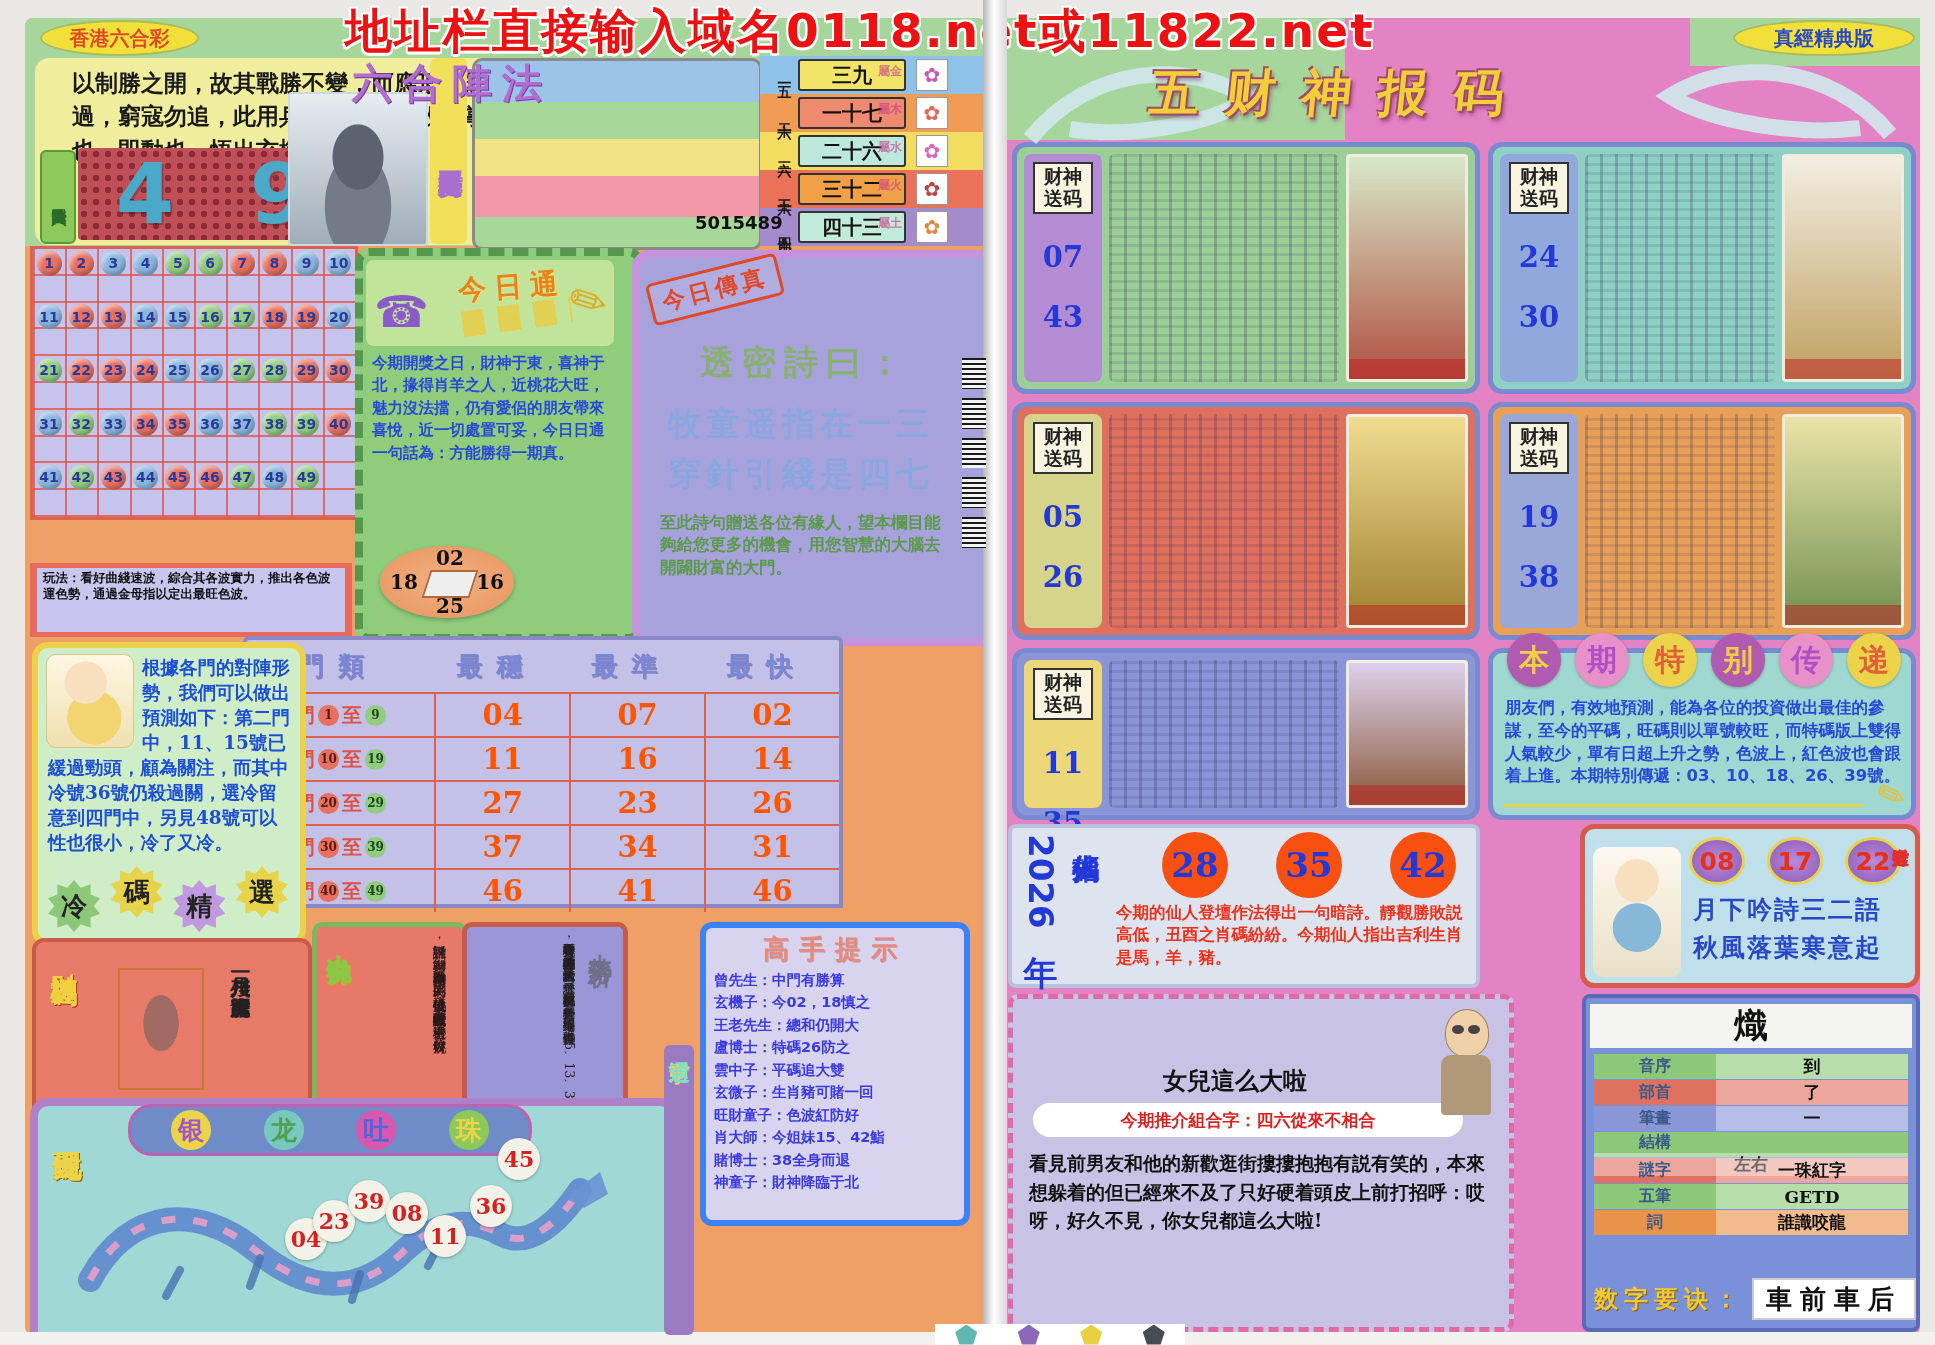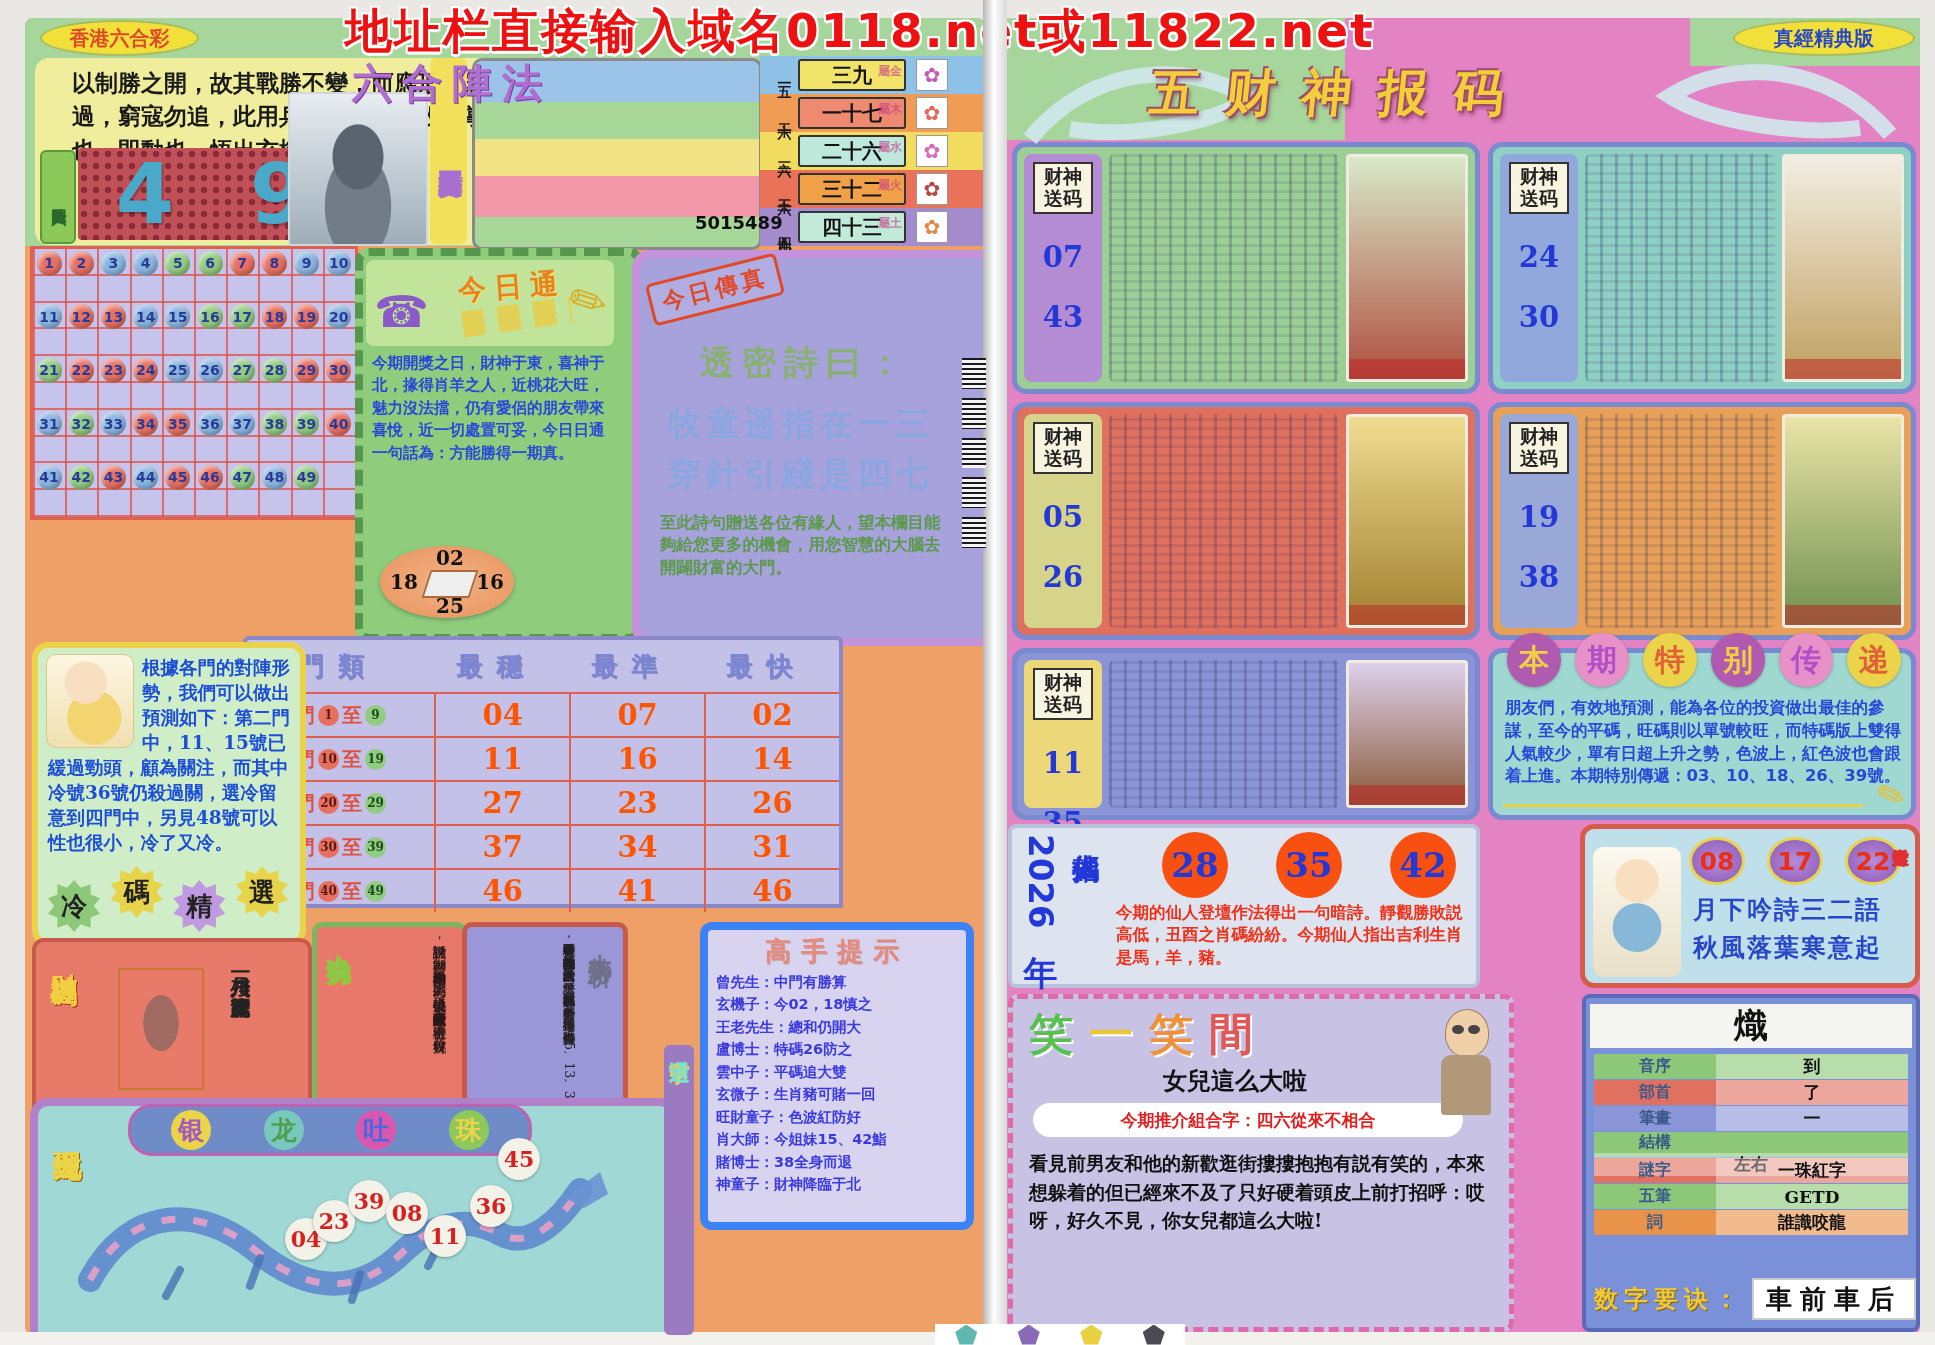--- a/index.html
+++ b/index.html
@@ -113,21 +113,21 @@
   #couplet{left:228px;top:962px;height:140px;font-size:20px;font-weight:bold;color:#222;line-height:1.3;}
 
   #speak{left:312px;top:922px;width:145px;height:292px;background:#e8796a;border:5px solid #7ab860;border-radius:10px;}
   #speaktitle{left:322px;top:938px;height:130px;font-size:25px;font-weight:bold;color:#8cc848;text-shadow:1px 1px 0 #d8a020;}
   #speaktext{left:352px;top:934px;width:98px;height:268px;font-size:13.5px;color:#2a1a1a;line-height:1.5;}
 
   #dashi{left:462px;top:922px;width:156px;height:292px;background:#9a96d8;border:5px solid #c85a4a;border-radius:10px;}
   #dashititle{left:584px;top:934px;height:150px;font-size:24px;font-weight:bold;color:#70708a;letter-spacing:4px;}
   #dashitext{left:470px;top:934px;width:108px;height:270px;font-size:12.5px;color:#222;line-height:1.45;}
 
-  #gaoshou{left:700px;top:922px;width:258px;height:292px;background:#d8d4f0;border:8px solid #3b82f6;border-radius:12px;}
+  #gaoshou{left:700px;top:922px;width:258px;height:292px;background:#d8d4f0;border:6px solid #3b82f6;border-radius:12px;}
   #gstitle{text-align:center;font-size:26px;font-weight:bold;color:#e8897a;letter-spacing:10px;margin-top:4px;text-shadow:1px 1px 0 rgba(150,60,40,.35);}
   #gslines{padding:2px 8px;}
   .gsline{font-size:14.5px;font-weight:bold;color:#3a3ae0;line-height:1.55;white-space:nowrap;}
 
   #caiyun{left:664px;top:1045px;width:30px;height:290px;background:#9a7ac0;border-radius:6px;display:flex;justify-content:center;z-index:6;}
   #caiyun div{font-size:21px;font-weight:bold;line-height:1.25;}
   #caiyun div span:nth-child(odd){color:#ecd44a;} #caiyun div span:nth-child(even){color:#7ae0d0;}
 
   
   #yinlong{left:30px;top:1098px;width:632px;height:236px;background:#9fd8d4;border:8px solid #b080c8;border-radius:18px;}
@@ -338,20 +338,23 @@
         <span class="ball r">45</span>
         <span class="ball r">46</span>
         <span class="ball g">47</span>
         <span class="ball b">48</span>
         <span class="ball g">49</span>
         <span class="ball hid"></span>
       </div>
       <div class="gaprow"></div>
     </div>
 
+  <div class="abs" id="playnote">
+    <div class="inner">玩法：看好曲綫速波，綜合其各波實力，推出各色波運色勢，通過金母指以定出最旺色波。</div>
+  </div>
 
   <div class="abs" id="jrt"></div>
   <div class="abs" id="jrtlogo">
     <span class="ph">☎</span>
     <span class="pc">✏</span>
     <span class="sq"></span>
     <span class="nm">今日通</span>
   </div>
   <div class="abs" id="jrttext">今期開獎之日，財神于東，喜神于北，掾得肖羊之人，近桃花大旺，魅力沒法擋，仍有愛侶的朋友帶來喜悅，近一切處置可妥，今日日通一句話為：方能勝得一期真。</div>
   <div class="abs" id="coin">
@@ -613,21 +616,20 @@
         <div class="ctball">22</div>
       </div>
     <div id="ctpoem">
       <div>月下吟詩三二語</div>
       <div>秋風落葉寒意起</div>
     </div>
     <div class="vert" id="ctside">财童财运推介</div>
   </div>
 
   <div class="abs" id="joke">
-    <div id="joketitle"><span style="color: rgb(88, 192, 80);">笑</span><span style="color: rgb(232, 200, 56);">一</span><span style="color: rgb(240, 144, 56);">笑</span><span style="color: rgb(224, 88, 88);">間</span></div>
     <div id="jokehead">女兒這么大啦</div>
     <div id="jokebubble">今期推介組合字：四六從來不相合</div>
     <div id="baldman">
       <div class="head"></div>
       <div class="gl"></div>
       <div class="gl2"></div>
       <div class="bd"></div>
     </div>
     <div id="jokebody" class="serif">看見前男友和他的新歡逛街摟摟抱抱有説有笑的，本來想躲着的但已經來不及了只好硬着頭皮上前打招呼：哎呀，好久不見，你女兒都這么大啦!</div>
   </div>

